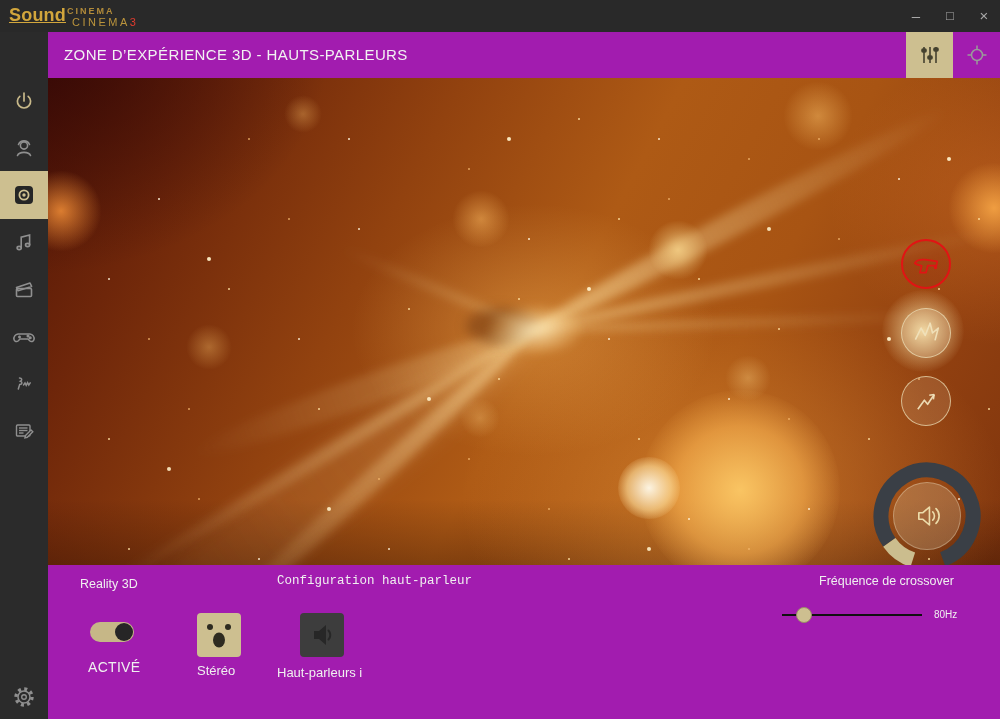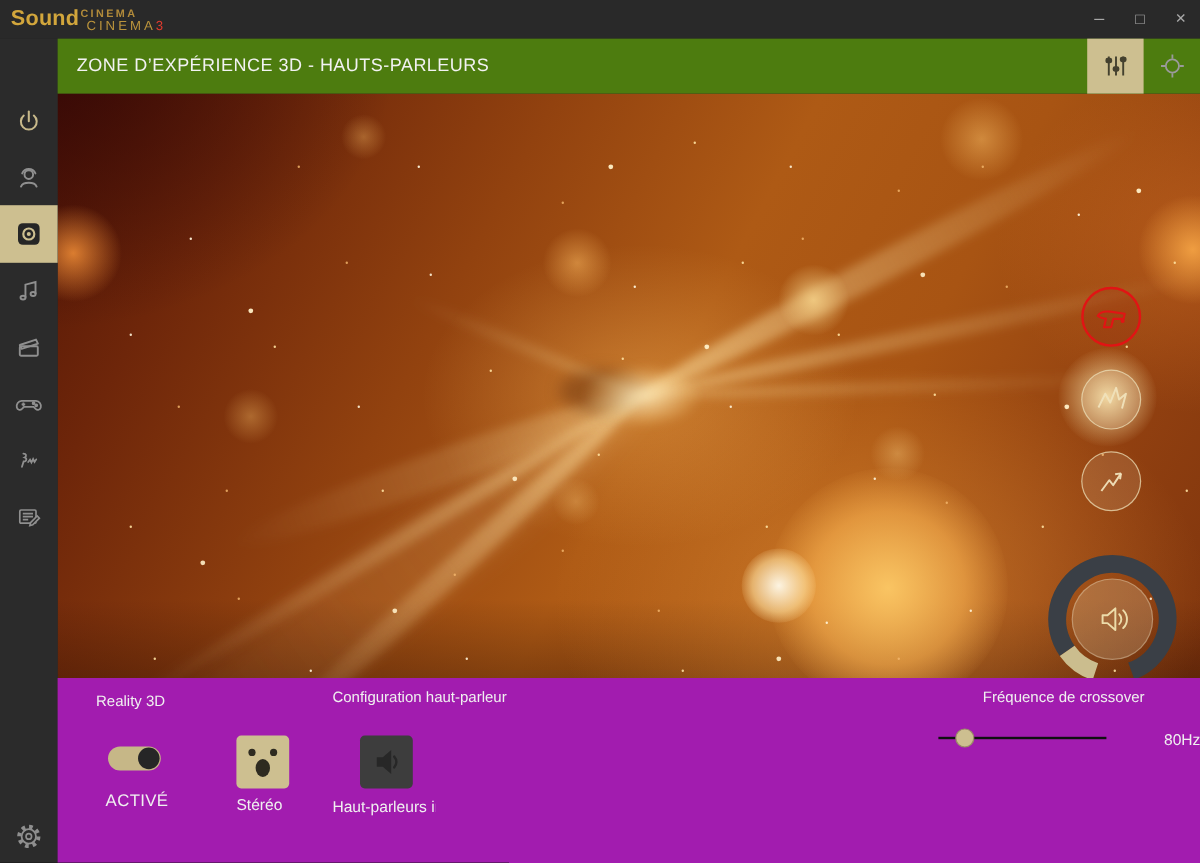--- a/index.html
+++ b/index.html
@@ -2,30 +2,30 @@
 <html><head>
 <meta charset="utf-8">
 <style>
   * { margin:0; padding:0; box-sizing:border-box; }
   html,body { width:1000px; height:719px; background:#111; font-family:"Liberation Sans", sans-serif; }
   .app { position:relative; width:1000px; height:719px; overflow:hidden; background:#232323; }
 
   
   .titlebar { position:absolute; left:0; top:0; width:1000px; height:32px; background:#292929; z-index:30; }
   .logo { position:absolute; left:9px; top:3px; height:26px; }
-  .logo-sound { position:absolute; left:0; top:2px; font-size:18px; font-weight:bold; color:#d2a63c; letter-spacing:.2px; }
+  .logo-sound { position:absolute; left:0; top:2px; font-size:18px; font-weight:bold; color:#d2a63c; letter-spacing:.2px;text-decoration:underline; }
   .logo-blaster { position:absolute; left:58px; top:3px; font-size:9px; font-weight:bold; letter-spacing:2px; color:#b28b3a; }
   .logo-cinema { position:absolute; left:63px; top:13px; font-size:11px; font-weight:normal; letter-spacing:2.5px; color:#bb943c; }
   .logo-three { color:#e23b2e; }
   .win-controls { position:absolute; right:6px; top:0; height:32px; display:flex; align-items:center; gap:14px; }
   .win-btn { width:20px; height:22px; color:#a8a8a8; font-size:15px; line-height:22px; text-align:center; cursor:default; }
   .win-btn.max { font-size:13px; }
 
   
-  .headerbar { position:absolute; left:48px; top:32px; width:952px; height:46px; background:#4d7c0f; z-index:25; }
+  .headerbar { position:absolute; left:48px; top:32px; width:952px; height:46px; background:#a21caf; z-index:25; }
   .header-title { position:absolute; left:16px; top:0; height:46px; line-height:46px; color:#f2f2f2; font-size:15px; letter-spacing:.4px; white-space:nowrap; }
   .header-btns { position:absolute; right:0; top:0; height:46px; display:flex; }
   .hbtn { width:47px; height:46px; display:flex; align-items:center; justify-content:center; }
   .hbtn.sel { background:#cdbf90; }
 
   
   .sidebar { position:absolute; left:0; top:32px; width:48px; height:687px; background:#2b2b2b; z-index:20; }
   .side-item { position:absolute; left:0; width:48px; height:48px; display:flex; align-items:center; justify-content:center; }
   .side-item.sel { background:#cdbf90; }
 
@@ -100,34 +100,34 @@
 
   
   .knob { position:absolute; left:824px; top:383px; width:110px; height:110px; }
   .knob-center { position:absolute; left:21px; top:21px; width:68px; height:68px; border-radius:50%;
     background:rgba(238,226,198,.22); border:1px solid rgba(242,230,200,.35); display:flex; align-items:center; justify-content:center; }
 
   
   .bottom-panel { position:absolute; left:48px; top:565px; width:952px; height:156px; background:#a21caf; z-index:25; color:#ededed; }
   .lbl { position:absolute; font-size:12.5px; color:#f0f0f0; white-space:nowrap; }
   .lbl-reality { left:32px; top:12px; }
-  .lbl-config { left:229px; top:9px; }
+  .lbl-config { left:229px; top:9px;font-family:Liberation Mono, monospace; }
   .lbl-crossover { left:771px; top:9px; }
   .toggle { position:absolute; left:42px; top:57px; width:44px; height:20px; border-radius:10px; background:#c6b787; }
   .toggle-knob { position:absolute; right:1px; top:1px; width:18px; height:18px; border-radius:50%; background:#262626; }
   .lbl-active { left:40px; top:94px; font-size:14px; letter-spacing:.3px; }
   .opt-btn { position:absolute; top:48px; width:44px; height:44px; border-radius:4px; display:flex; align-items:center; justify-content:center; }
   .opt-stereo { left:149px; background:#cdbf90; }
   .opt-hp { left:252px; background:#3d3d3d; }
   .lbl-stereo { left:149px; top:98px; width:44px; text-align:left; font-size:13px; }
   .lbl-hp { left:229px; top:100px; width:86px; overflow:hidden; font-size:13px; }
   .slider { position:absolute; left:734px; top:42px; width:140px; height:16px; }
   .slider-track { position:absolute; left:0; top:7px; width:140px; height:2px; background:#101010; }
   .slider-thumb { position:absolute; top:0; width:16px; height:16px; border-radius:50%; background:#cdbf90; border:1px solid #9a8f66; }
-  .lbl-hz { left:886px; top:44px; font-size:13px;margin-left:36px; }
+  .lbl-hz { left:886px; top:44px; font-size:10px; }
 
   svg { display:block; }
 </style>
 </head>
 <body>
 
 <div class="app">
 
   <div class="titlebar">
     <div class="logo">

